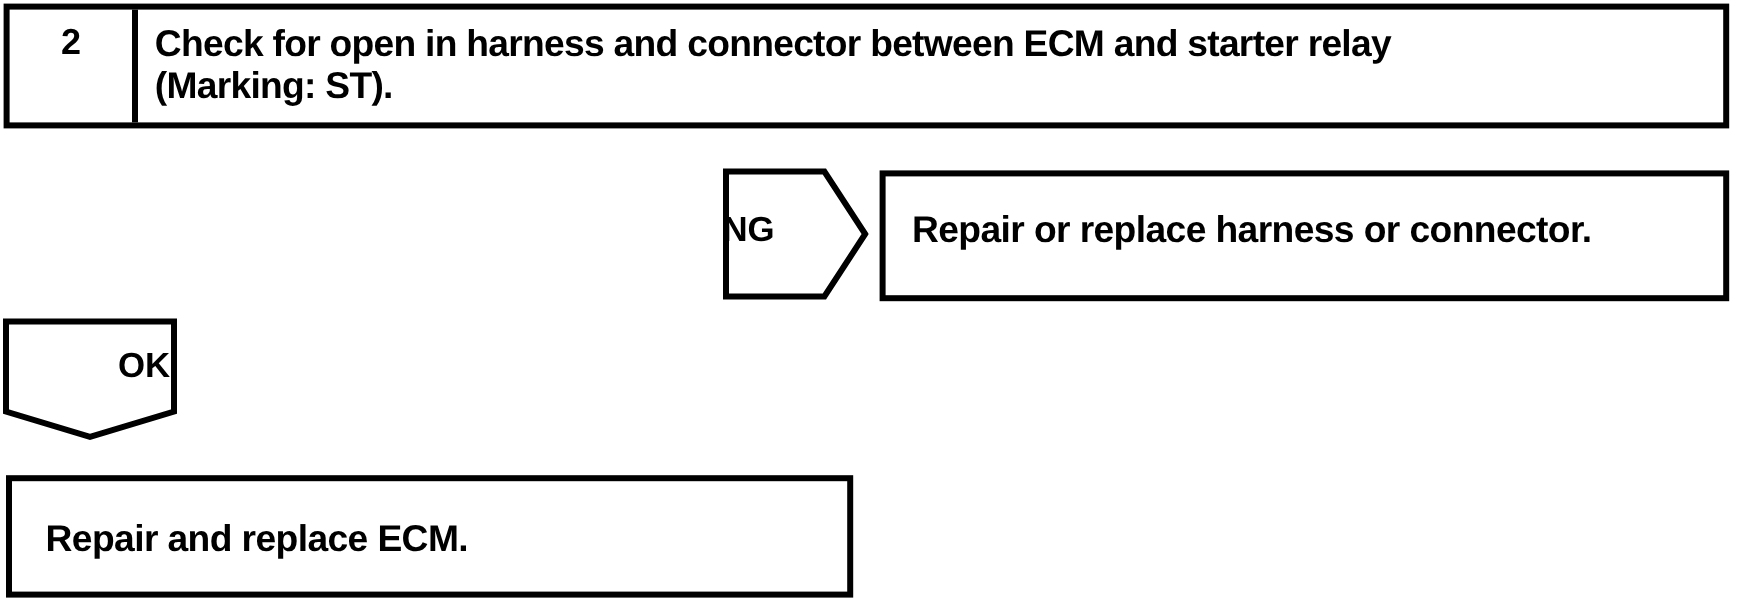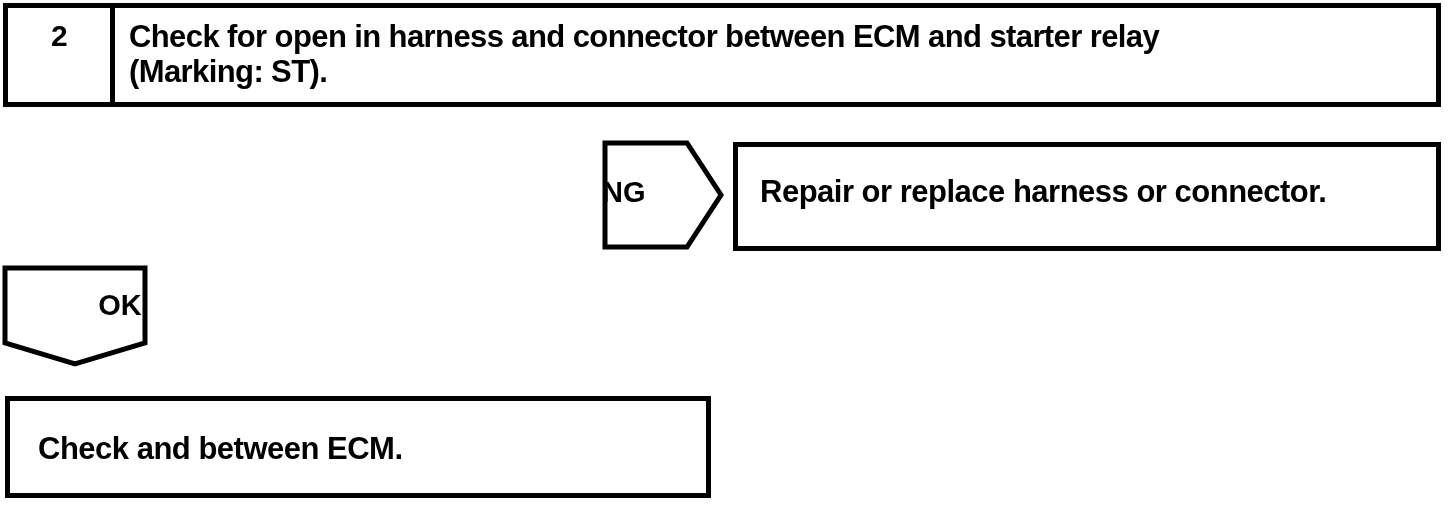--- a/index.html
+++ b/index.html
@@ -177,16 +177,16 @@
   </div>
 
   <div class="ok-marker">
     <svg width="146" height="102" viewBox="0 0 146 102" xmlns="http://www.w3.org/2000/svg">
       <path d="M 3 3 L 143 3 L 143 78 L 73 99 L 3 78 Z" fill="#ffffff" stroke="#000000" stroke-width="5" stroke-linejoin="miter"></path>
     </svg>
   </div>
   <span class="ok-label">OK</span>
 
   <div class="final-box">
-    <span class="final-text">Check and between ECM.</span>
+    <span class="final-text">Repair and replace ECM.</span>
   </div>
 
 </div>
 
 </body></html>

